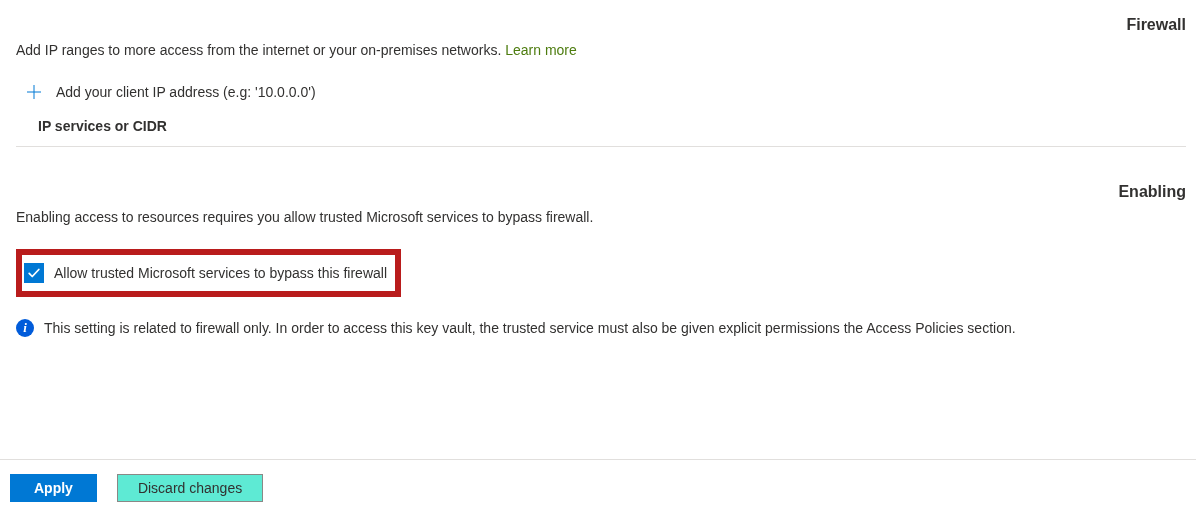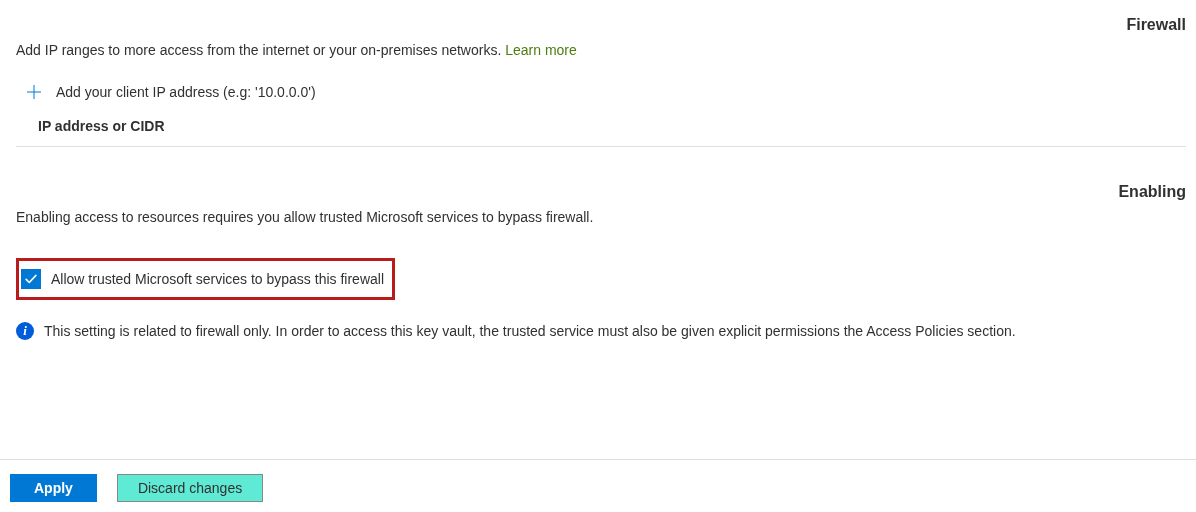--- a/index.html
+++ b/index.html
@@ -65,21 +65,21 @@
     }
     .exception-section {
       margin-top: 36px;
     }
     .checkbox-row {
       display: inline-flex;
       align-items: center;
       gap: 10px;
       padding: 8px 8px 8px 2px;
       margin-top: 10px;
-      border: 3px solid #b91c1c;
+      border: 6px solid #b91c1c;
     }
     .checkbox {
       width: 20px;
       height: 20px;
       background: #0078d4;
       display: inline-flex;
       align-items: center;
       justify-content: center;
       cursor: pointer;
       flex-shrink: 0;
@@ -159,26 +159,26 @@
   <div class="add-ip-row">
     <span class="plus-icon">
       <svg viewBox="0 0 16 16" fill="none" stroke="#0078d4" stroke-width="1">
         <line x1="8" y1="1" x2="8" y2="15"></line>
         <line x1="1" y1="8" x2="15" y2="8"></line>
       </svg>
     </span>
     <span class="add-ip-text">Add your client IP address (e.g: '10.0.0.0')</span>
   </div>
 
-  <div class="column-header">IP address or CIDR</div>
+  <div class="column-header">IP services or CIDR</div>
 </div>
 
 <div class="exception-section">
   <h2 class="section-heading">Enabling</h2>
-  <p class="description" style="margin-bottom:23px;">Enabling access to resources requires you allow trusted Microsoft services to bypass firewall.</p>
+  <p class="description" style="margin-bottom:14px;">Enabling access to resources requires you allow trusted Microsoft services to bypass firewall.</p>
 
   <div class="checkbox-row">
     <span class="checkbox">
       <svg viewBox="0 0 16 16" fill="none" stroke="#ffffff" stroke-width="2" stroke-linecap="round" stroke-linejoin="round">
         <polyline points="2.5,8.5 6,12 13.5,4"></polyline>
       </svg>
     </span>
     <span class="checkbox-label">Allow trusted Microsoft services to bypass this firewall</span>
   </div>
 

